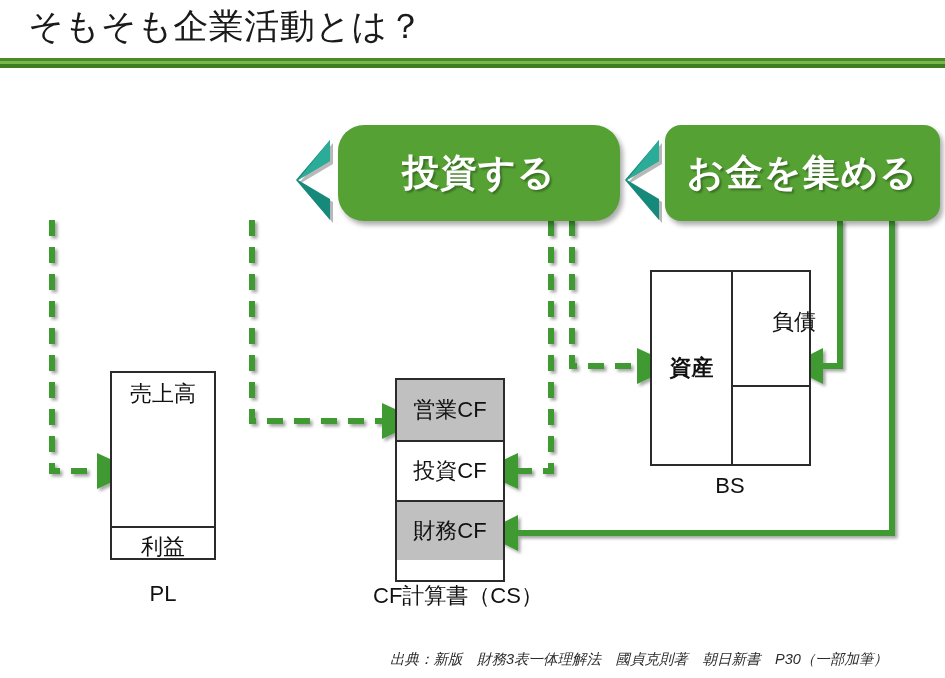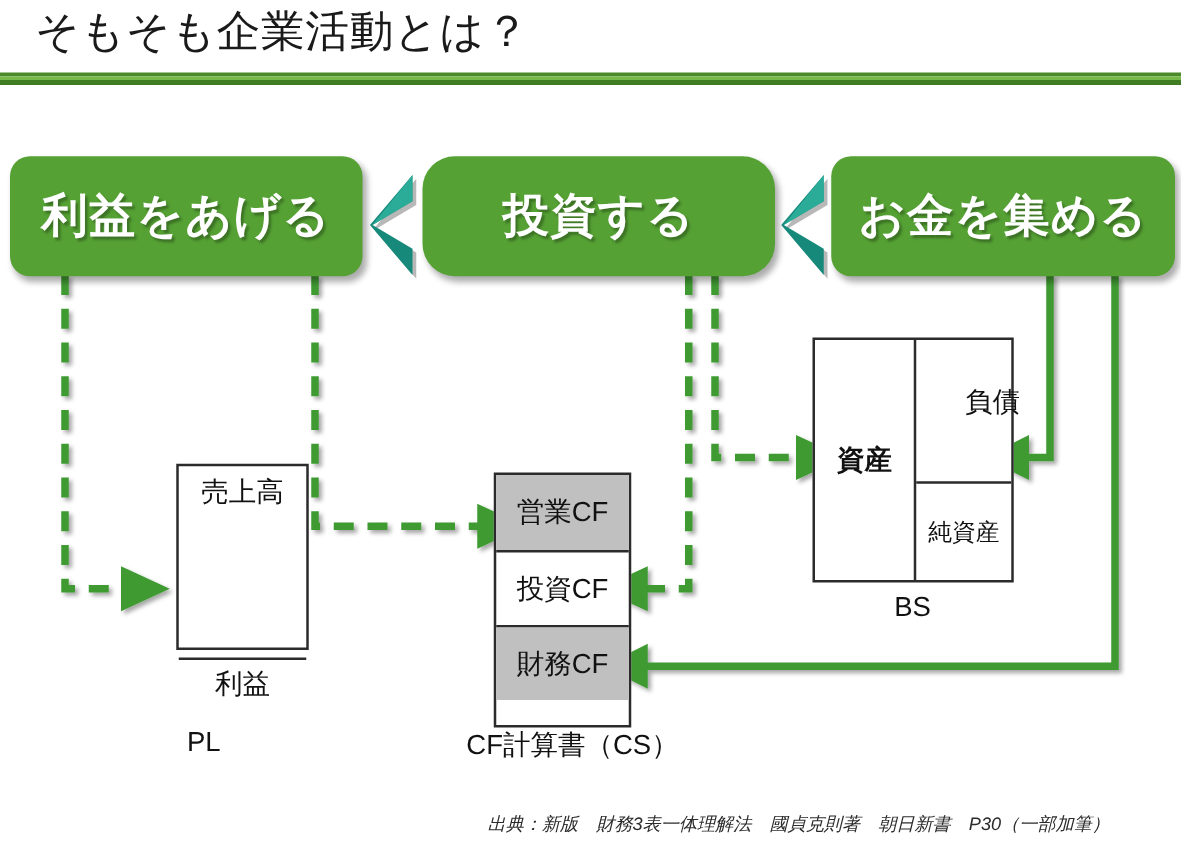--- a/index.html
+++ b/index.html
@@ -166,23 +166,20 @@
       <path d="M551,220 L551,471 L511,471" fill="none" stroke="#3f9a33" stroke-width="6" stroke-dasharray="16,11" marker-end="url(#arrowDashed)"></path>
 
       <path d="M572,220 L572,366 L644,366" fill="none" stroke="#3f9a33" stroke-width="6" stroke-dasharray="16,11" marker-end="url(#arrowDashed)"></path>
 
       <path d="M840,220 L840,366 L816,366" fill="none" stroke="#3f9a33" stroke-width="6" marker-end="url(#arrowSolid)"></path>
 
       <path d="M892,220 L892,533 L511,533" fill="none" stroke="#3f9a33" stroke-width="6" marker-end="url(#arrowSolid)"></path>
     </g>
   </svg>
 
-  <div class="gbox" style="left:8px; top:125px; width:282px; height:96px;">
-    <span class="gbox-label">利益をあげる</span>
-  </div>
 
   <div class="chevron" style="left:296px; top:139px;">
     <svg width="40" height="82" viewBox="0 0 40 82" xmlns="http://www.w3.org/2000/svg">
       <g>
         <polygon points="34,1 34,22 2,41 34,60 34,81 0,41" fill="rgba(0,0,0,0.28)" transform="translate(3,3)"></polygon>
         <polygon points="34,1 34,22 2,41 34,60 34,81 0,41" fill="#17897a"></polygon>
         <polygon points="34,1 34,22 2,41" fill="#2fb39d" opacity="0.85"></polygon>
       </g>
     </svg>
   </div>
@@ -198,21 +195,21 @@
         <polygon points="34,1 34,22 2,41 34,60 34,81 0,41" fill="#17897a"></polygon>
         <polygon points="34,1 34,22 2,41" fill="#2fb39d" opacity="0.85"></polygon>
       </g>
     </svg>
   </div>
 
   <div class="gbox" style="left:665px; top:125px; width:275px; height:96px;">
     <span class="gbox-label">お金を集める</span>
   </div>
 
-  <div class="fin-box" style="left:110px; top:371px; width:106px; height:149px;margin-left:31px;">
+  <div class="fin-box" style="left:110px; top:371px; width:106px; height:189px;">
     <div class="fin-cell" style="left:0; top:0; width:102px; height:153px; align-items:flex-start; padding-top:6px;">
       <span>売上高</span>
     </div>
     <div class="fin-divider-h" style="left:0; top:153px; width:102px;"></div>
     <div class="fin-cell" style="left:0; top:155px; width:102px; height:38px;">
       <span>利益</span>
     </div>
   </div>
   <div class="fin-caption" style="left:113px; top:581px; width:100px;">PL</div>
 
@@ -233,21 +230,18 @@
 
   <div class="fin-box" style="left:650px; top:270px; width:161px; height:196px;">
     <div class="fin-cell" style="left:0; top:0; width:79px; height:192px;font-weight:bold;">
       <span>資産</span>
     </div>
     <div class="fin-divider-v" style="left:79px; top:0; height:192px;"></div>
     <div class="fin-cell" style="left:81px; top:0; width:76px; height:100px;padding-left:46px;">
       <span>負債</span>
     </div>
     <div class="fin-divider-h" style="left:81px; top:113px; width:76px;"></div>
-    <div class="fin-cell" style="left:81px; top:115px; width:76px; height:77px; font-size:19px;">
-      <span>純資産</span>
-    </div>
   </div>
   <div class="fin-caption" style="left:680px; top:473px; width:100px;">BS</div>
 
   <div id="source-note">出典：新版　財務3表一体理解法　國貞克則著　朝日新書　P30（一部加筆）</div>
 
 </div>
 
 </body></html>

